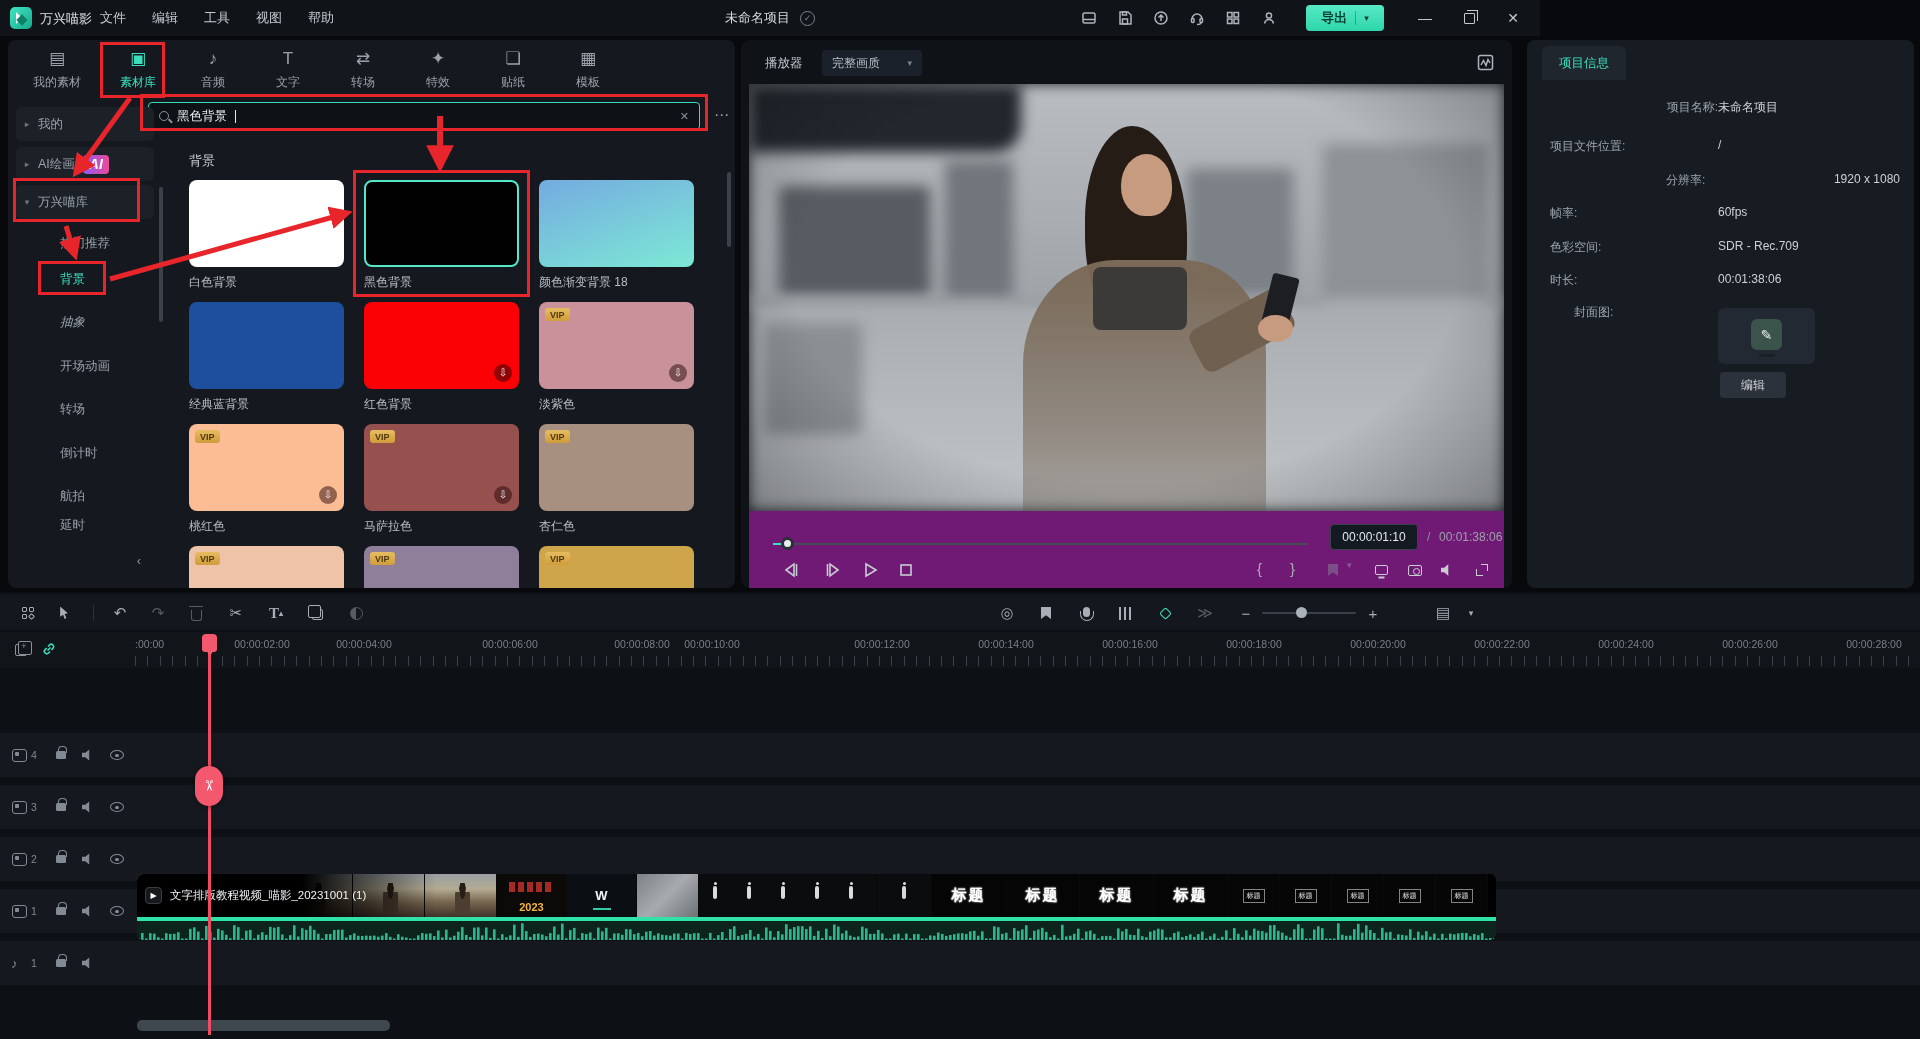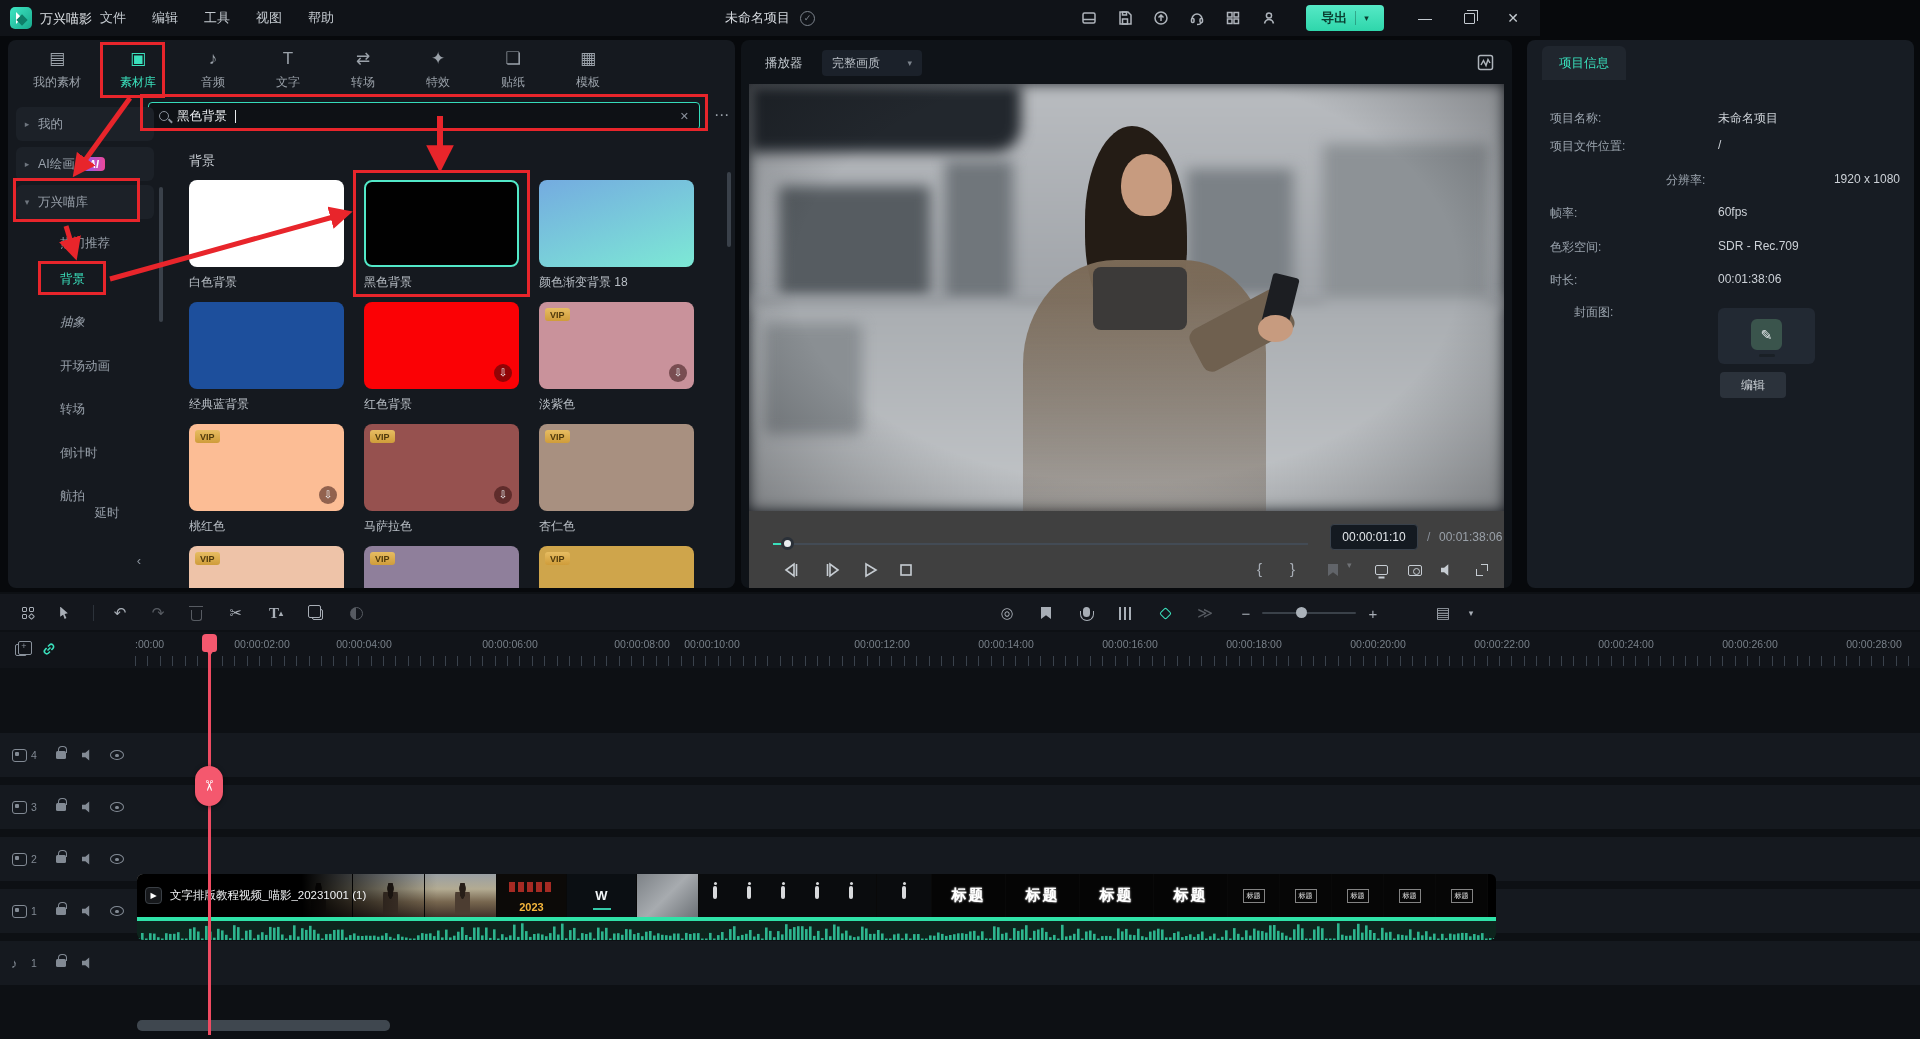--- a/index.html
+++ b/index.html
@@ -45,21 +45,21 @@
 #search-text { color:#eceff2; font-size:12.5px; }
 .caret { display:inline-block; width:1px; height:13px; background:#e8ebee; vertical-align:-2px; }
 #search-clear { margin-left:auto; color:#8a919b; font-size:11px; }
 #more-btn { position:absolute; left:706px; top:66px; color:#9aa1a9; font-size:15px; letter-spacing:1px; }
 
 .sb-item { position:absolute; left:8px; width:138px; height:34px; display:flex; align-items:center; color:#99a1ab; font-size:12.5px; }
 .sb-item.lvl0 { background:#1c2128; border-radius:6px; }
 .sb-item .arr { width:22px; text-align:center; font-size:9px; color:#6e757e; }
 .sb-item.sub { padding-left:44px; }
 .sb-item.active { color:#3ae0bc; }
-.ai-badge { margin-left:8px; font-size:10px; font-style:italic; font-weight:bold; color:#fff; background:linear-gradient(90deg,#8b5cf6,#ec4899); border-radius:4px; padding:1.5px 6px; }
+.ai-badge { margin-left:8px; font-size:14px; font-style:italic; font-weight:bold; color:#fff; background:linear-gradient(90deg,#8b5cf6,#ec4899); border-radius:4px; padding:1.5px 6px; }
 #sb-scroll { position:absolute; left:151px; top:147px; width:4px; height:135px; background:#3a414a; border-radius:2px; }
 #collapse-btn { position:absolute; left:122px; top:512px; width:18px; height:18px; color:#8a929c; font-size:13px; text-align:center; line-height:17px; }
 
 #section-title { position:absolute; left:181px; top:112px; font-size:13px; color:#c8cdd3; }
 .g-item { position:absolute; width:155px; }
 .g-thumb { width:155px; height:87px; border-radius:8px; position:relative; }
 .g-thumb.sel { outline:2px solid #52e8c8; outline-offset:-2px; }
 .g-lbl { margin-top:7px; font-size:12px; color:#b9bfc6; white-space:nowrap; overflow:hidden; }
 .vip { position:absolute; left:6px; top:6px; background:linear-gradient(180deg,#e7bd62,#cf9c3a); color:#503a0c; font-size:9px; font-weight:bold; padding:1.5px 5px; border-radius:3px; }
 .dl { position:absolute; right:7px; bottom:7px; width:18px; height:18px; border-radius:50%; background:rgba(40,8,8,.5); color:#f2f4f6; font-size:10px; text-align:center; line-height:17px; }
@@ -71,21 +71,21 @@
 
 
 #player-head { position:absolute; left:0; top:0; width:100%; height:44px; }
 #player-label { position:absolute; left:24px; top:15px; font-size:12.5px; color:#c3c9cf; }
 #quality-dd { position:absolute; left:81px; top:10px; width:100px; height:26px; background:#1b212a; border-radius:4px; display:flex; align-items:center; padding:0 10px; color:#b9bfc6; font-size:12px; justify-content:space-between; }
 #quality-dd .chev { font-size:9px; color:#7c838c; }
 #perf-icon { position:absolute; right:18px; top:13px; }
 #video { position:absolute; left:8px; top:44px; width:755px; height:427px; background:#23272d; overflow:hidden; }
 .v-blur { position:absolute; filter:blur(7px); }
 #v-person { position:absolute; filter:blur(0.5px); }
-#controls { position:absolute; left:8px; top:471px; width:755px; height:77px; background:#404040; }
+#controls { position:absolute; left:8px; top:471px; width:755px; height:77px; background:#701a75; }
 #seek-line { position:absolute; left:24px; top:32px; width:535px; height:2px; background:#434b55; }
 #seek-fill { position:absolute; left:24px; top:32px; width:14px; height:2px; background:#3ae0bc; }
 #seek-handle { position:absolute; left:32px; top:26px; width:13px; height:13px; border-radius:50%; background:#e9edf0; border:3px solid #2a3038; }
 #tc-box { position:absolute; left:581px; top:13px; width:88px; height:26px; border:1px solid #39414b; background:#141a21; border-radius:4px; color:#e4e8ec; font-size:12px; display:flex; align-items:center; justify-content:center; }
 #tc-sep { position:absolute; left:678px; top:19px; color:#8a919b; }
 #tc-dur { position:absolute; left:690px; top:19px; color:#9aa1a9; font-size:12px; }
 .tr-ico { position:absolute; top:47px; width:24px; height:24px; display:flex; align-items:center; justify-content:center; }
 .tr-ico svg { stroke:#c6ccd2; fill:none; stroke-width:1.6; }
 .p-brace { position:absolute; top:49px; color:#a8aeb6; font-size:15px; }
 .dim { opacity:.45; }
@@ -323,21 +323,21 @@
         </div>
         <div class="sb-item sub" style="top: 352px;">
           <span>转场</span>
         </div>
         <div class="sb-item sub" style="top: 396px;">
           <span>倒计时</span>
         </div>
         <div class="sb-item sub" style="top: 439px;">
           <span>航拍</span>
         </div>
-        <div class="sb-item sub" style="top: 456px; justify-content: center;">
+        <div class="sb-item sub" style="top: 468px;">
           <span>延时</span>
         </div>
       </div>
     <div id="sb-scroll"></div>
     <div id="collapse-btn">‹</div>
     <div id="section-title">背景</div>
     <div id="bg-grid">
         <div class="g-item" style="left: 181px; top: 140px;">
           <div class="g-thumb" style="background: rgb(255, 255, 255);"></div>
           <div class="g-lbl">白色背景</div>
@@ -486,21 +486,21 @@
         </span>
       <span class="tr-ico" style="left:721px">
           <span class="cs-exp"></span>
         </span>
     </div>
   </div>
 
   <div id="info-panel" class="panel">
     <div id="info-tab">项目信息</div>
     <div id="info-fields">
-        <div class="if-row" style="top: 70px;">
+        <div class="if-row" style="top: 59px; text-align: right;">
           <span class="if-lbl">项目名称:</span>
           <span class="if-val">未命名项目</span>
         </div>
         <div class="if-row" style="top: 98px;">
           <span class="if-lbl">项目文件位置:</span>
           <span class="if-val">/</span>
         </div>
         <div class="if-row" style="top: 132px; justify-content: flex-end;">
           <span class="if-lbl">分辨率:</span>
           <span class="if-val">1920 x 1080</span>

